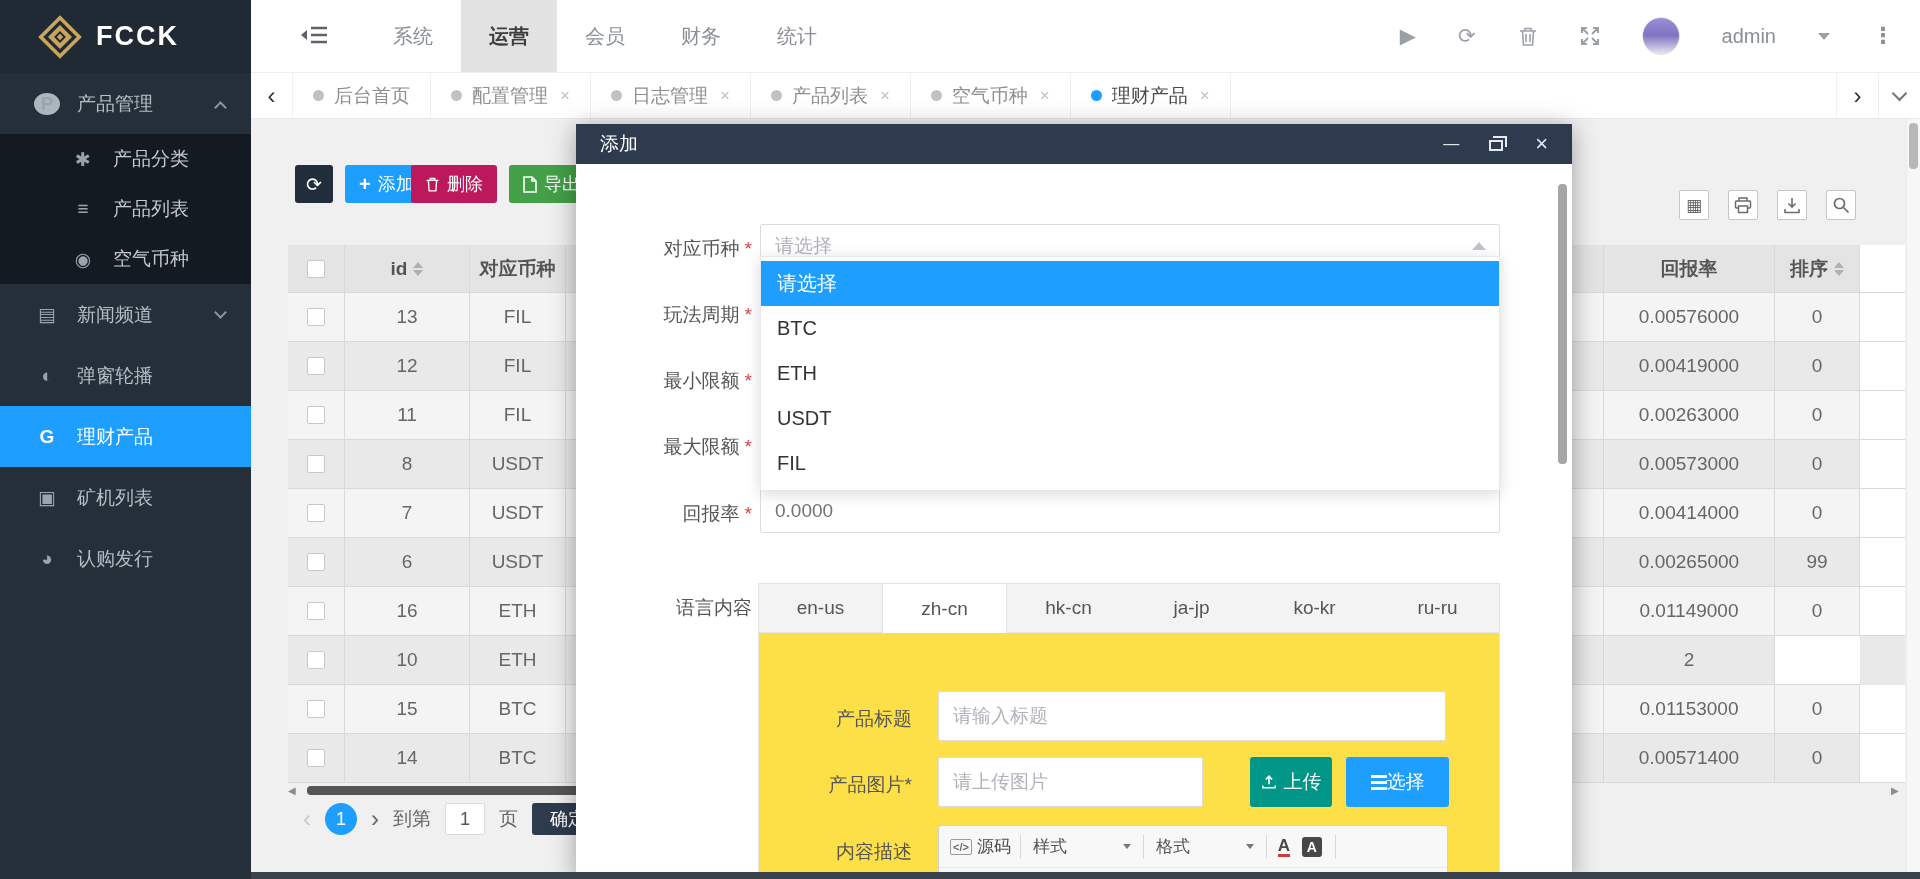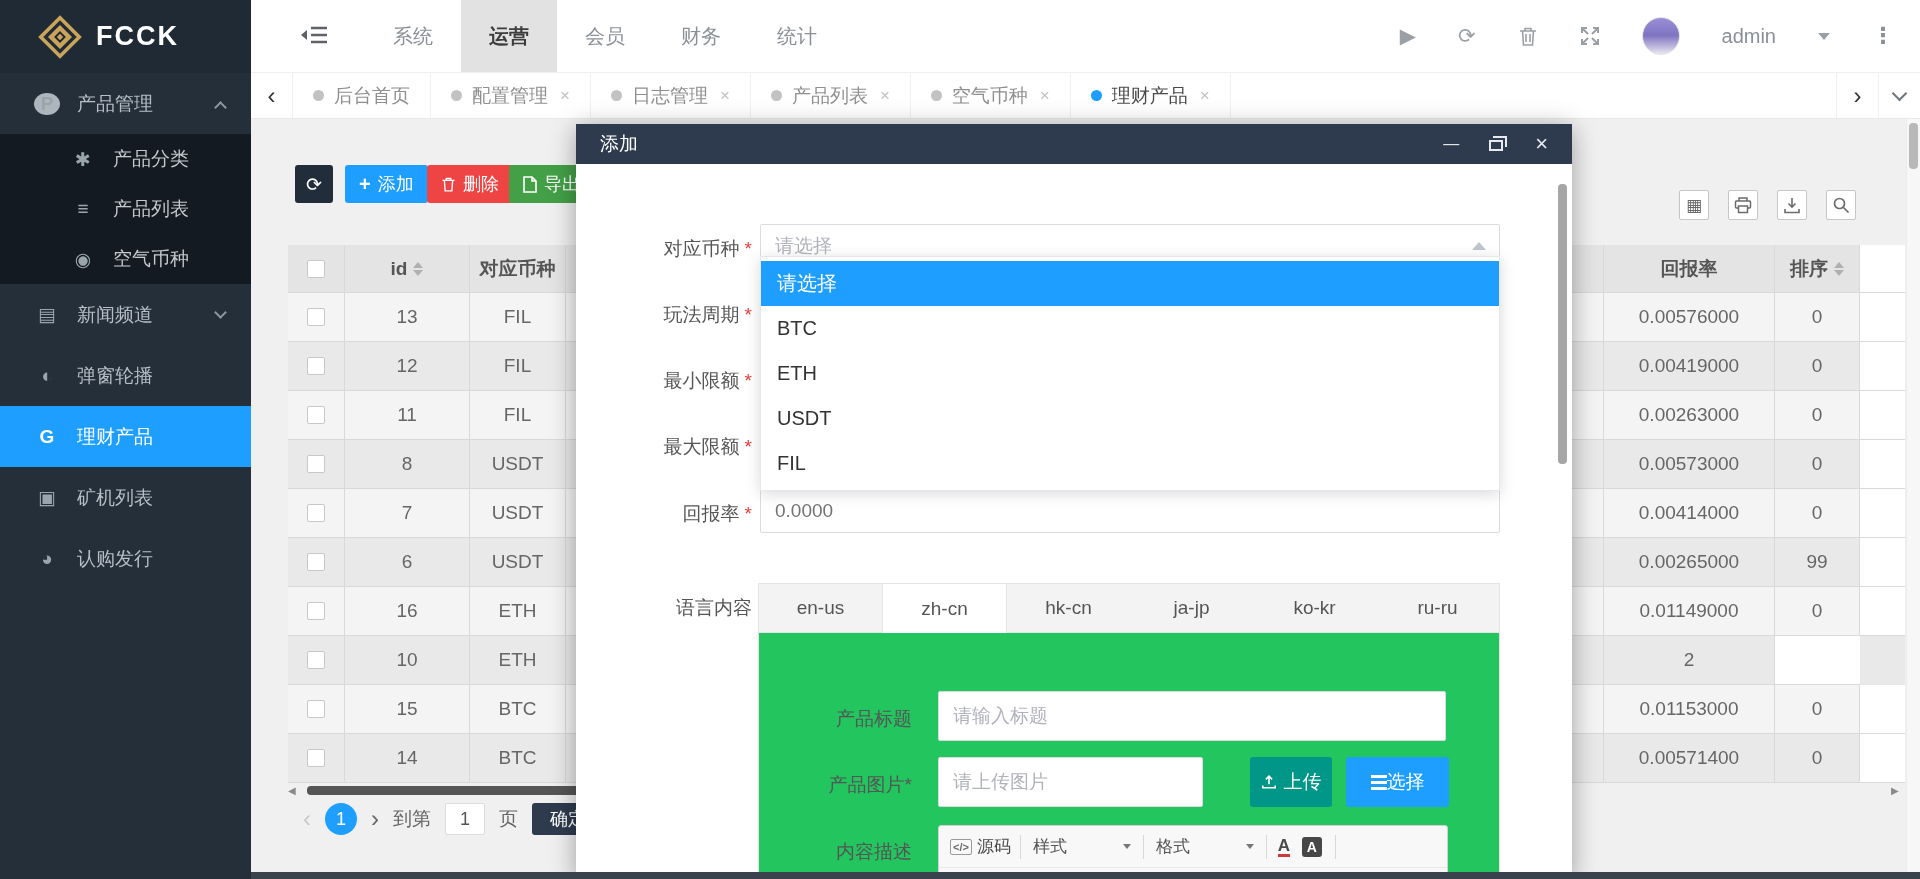--- a/index.html
+++ b/index.html
@@ -45,21 +45,21 @@
   .tab .tclose { color:#c0c0c0; font-size:17px; margin-left:2px; }
   .tabbar-right { margin-left:auto; display:flex; }
   .tab-arrow.rgt { border-right:none; border-left:1px solid #f0f0f0; }
   .chev-dn-ic { width:11px; height:11px; border-right:2px solid #6f757b; border-bottom:2px solid #6f757b; transform:rotate(45deg); margin-top:-4px; }
 
   
   .content { position:absolute; left:251px; top:119px; width:1669px; height:760px; background:#f0f0f0; z-index:1; }
   .btn { display:inline-flex; align-items:center; justify-content:center; gap:7px; height:38px; border-radius:3px; color:#fff; font-size:18px; cursor:pointer; padding:0 14px; }
   .b-refresh { position:absolute; left:44px; top:46px; width:38px; background:#222d3c; font-size:19px; }
   .b-add { position:absolute; left:94px; top:46px; background:#1E9FFF; }
-  .b-del { position:absolute; left:176px; top:46px; background:#ef4444; }
+  .b-del { position:absolute; left:160px; top:46px; background:#be185d; }
   .b-exp { position:absolute; left:258px; top:46px; background:#43a047; }
   .plus { font-weight:bold; font-size:20px; }
 
   .tool-ics { position:absolute; top:71px; left:1428px; display:flex; gap:19px; }
   .sq-btn { width:30px; height:30px; background:#fff; border:1px solid #c6c6c6; border-radius:2px; display:flex; align-items:center; justify-content:center; color:#6b6b6b; font-size:17px; cursor:pointer; }
 
   .tbl { position:absolute; left:37px; top:126px; width:1617px; font-size:19px; color:#666; }
   .tr { display:grid; grid-template-columns:57px 125px 96px 1fr 171px 85px 45px; height:49px; }
   .tr.head { height:48px; background:#e4e4e4; color:#555; font-weight:bold; }
   .tr:nth-child(even):not(.head) { background:#f4f4f4; }
@@ -105,21 +105,21 @@
   .f-label { position:absolute; width:176px; text-align:right; font-size:19px; color:#555; }
   .f-label .req { color:#e63c3c; margin-left:5px; font-size:19px; }
   .f-input { position:absolute; left:184px; width:740px; height:44px; border:1px solid #dcdcdc; border-radius:2px; background:#fff; font-size:19px; color:#737373; padding:0 14px; }
   .f-input::placeholder { color:#b0b3ba; }
   .sel-caret { position:absolute; left:896px; width:0; height:0; border-left:7px solid transparent; border-right:7px solid transparent; border-bottom:8px solid #c0c4cc; }
 
   .dropdown { position:absolute; left:184px; top:92px; width:740px; background:#fff; border:1px solid #e4e7ed; box-shadow:0 3px 14px rgba(0,0,0,.15); z-index:30; padding:4px 0; }
   .dd-item { height:45px; display:flex; align-items:center; padding:0 16px; font-size:20px; color:#333; cursor:pointer; }
   .dd-item.sel { background:#1E9FFF; color:#fff; }
 
-  .lang-box { position:absolute; left:182px; top:419px; width:742px; height:296px; border:1px solid #e4e4e4; background:#22c55e; }
+  .lang-box { position:absolute; left:182px; top:419px; width:742px; height:296px; border:1px solid #e4e4e4; background:#fde047; }
   .lang-tabs { display:flex; height:49px; background:#f3f3f3; border-bottom:1px solid #e4e4e4; }
   .ltab { flex:1; display:flex; align-items:center; justify-content:center; font-size:19px; color:#555; cursor:pointer; }
   .ltab.active { background:#fff; border-left:1px solid #e4e4e4; border-right:1px solid #e4e4e4; margin-bottom:-1px; }
 
   .g-label { position:absolute; width:153px; text-align:right; font-size:19px; color:#555; }
   .g-input { position:absolute; left:179px; border:1px solid #dcdcdc; border-radius:2px; font-size:19px; color:#555; padding:0 14px; background:#fff; height:50px; }
   .g-input::placeholder { color:#b0b3ba; }
   .up-btn { position:absolute; left:491px; top:124px; width:82px; height:50px; background:#009688; border-radius:3px; color:#fff; font-size:19px; display:flex; align-items:center; justify-content:center; gap:7px; cursor:pointer; }
   .ch-btn { position:absolute; left:587px; top:124px; width:103px; height:50px; background:#1E9FFF; border-radius:3px; color:#fff; font-size:19px; display:flex; align-items:center; justify-content:center; gap:0; cursor:pointer; }
   .bars-ic { display:inline-flex; flex-direction:column; gap:3px; }

